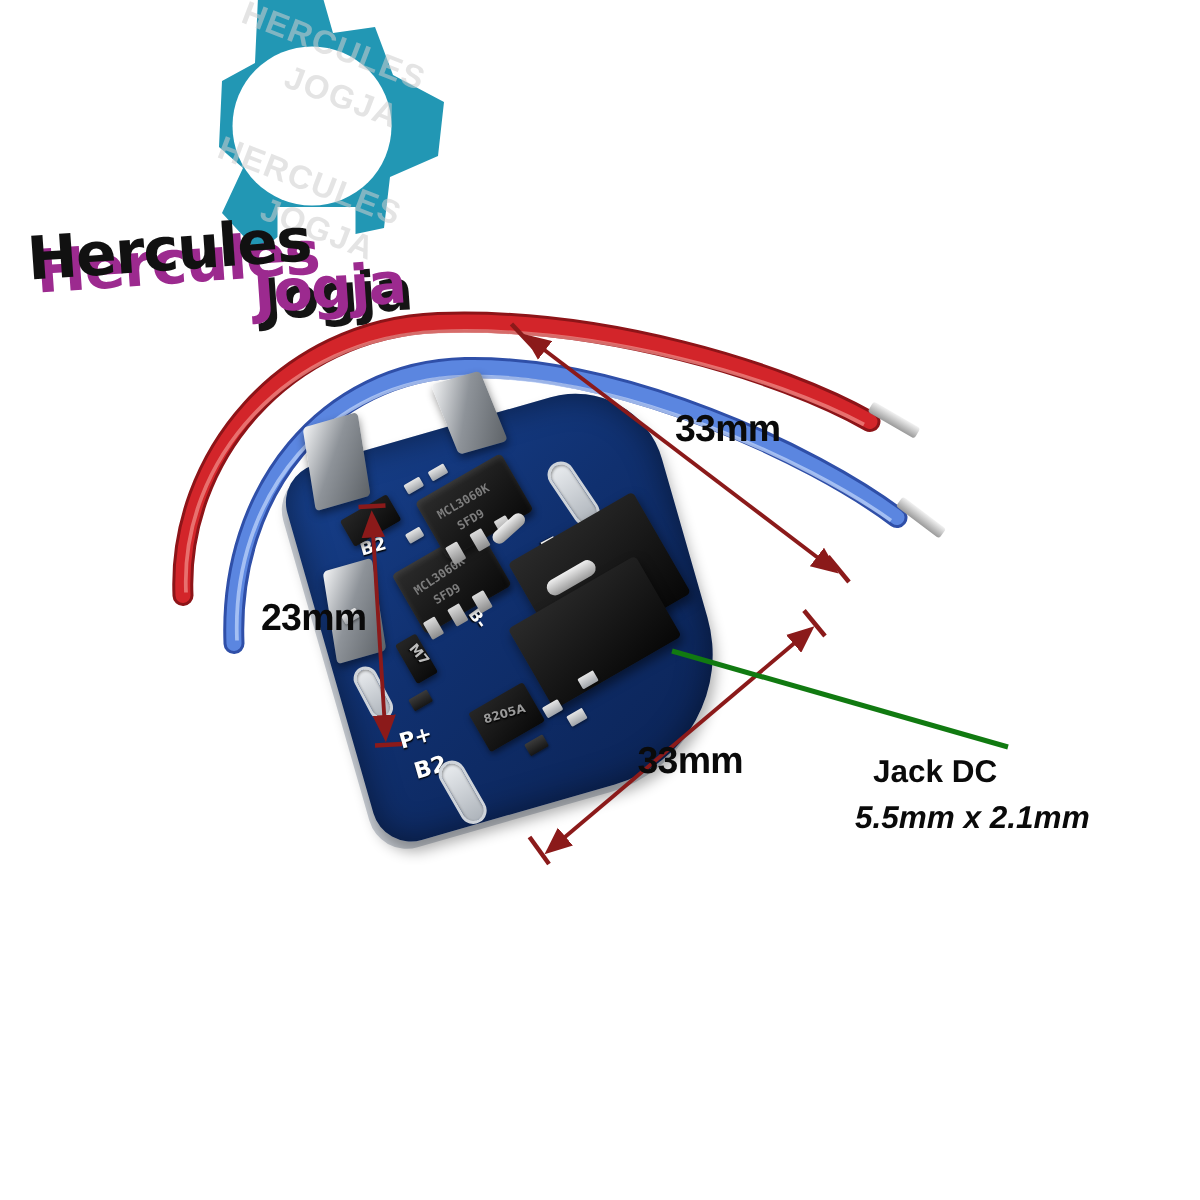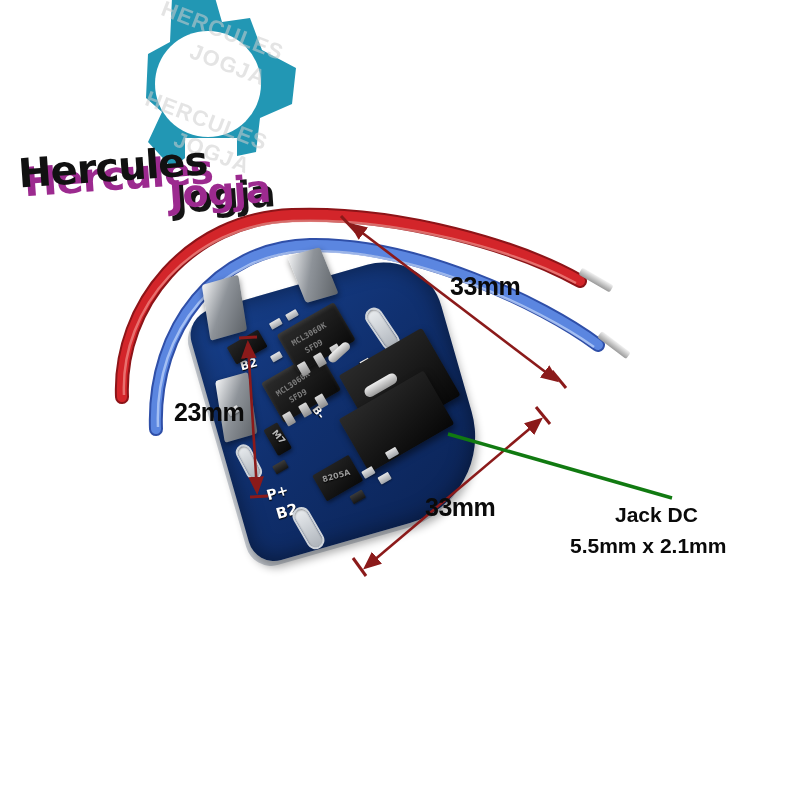--- a/index.html
+++ b/index.html
@@ -216,16 +216,16 @@
 
     <g>
       <line x1="448" y1="434" x2="672" y2="498" stroke="#117a11" stroke-width="3.4"></line>
     </g>
   </svg>
 
   <div class="dim-label" style="left:450px;top:272px;">33mm</div>
   <div class="dim-label" style="left:174px;top:398px;">23mm</div>
   <div class="dim-label" style="left:425px;top:493px;">33mm</div>
 
-  <div class="note" style="left:615px;top:503px;text-align:right;">Jack DC</div>
-  <div class="note" style="left:570px;top:534px;">5.5mm x 2.1mm</div>
+  <div class="note" style="left:582px;top:503px;text-align:right;">Jack DC</div>
+  <div class="note" style="left:570px;top:534px;font-style:italic;">5.5mm x 2.1mm</div>
 
 </div>
 
 </body></html>

